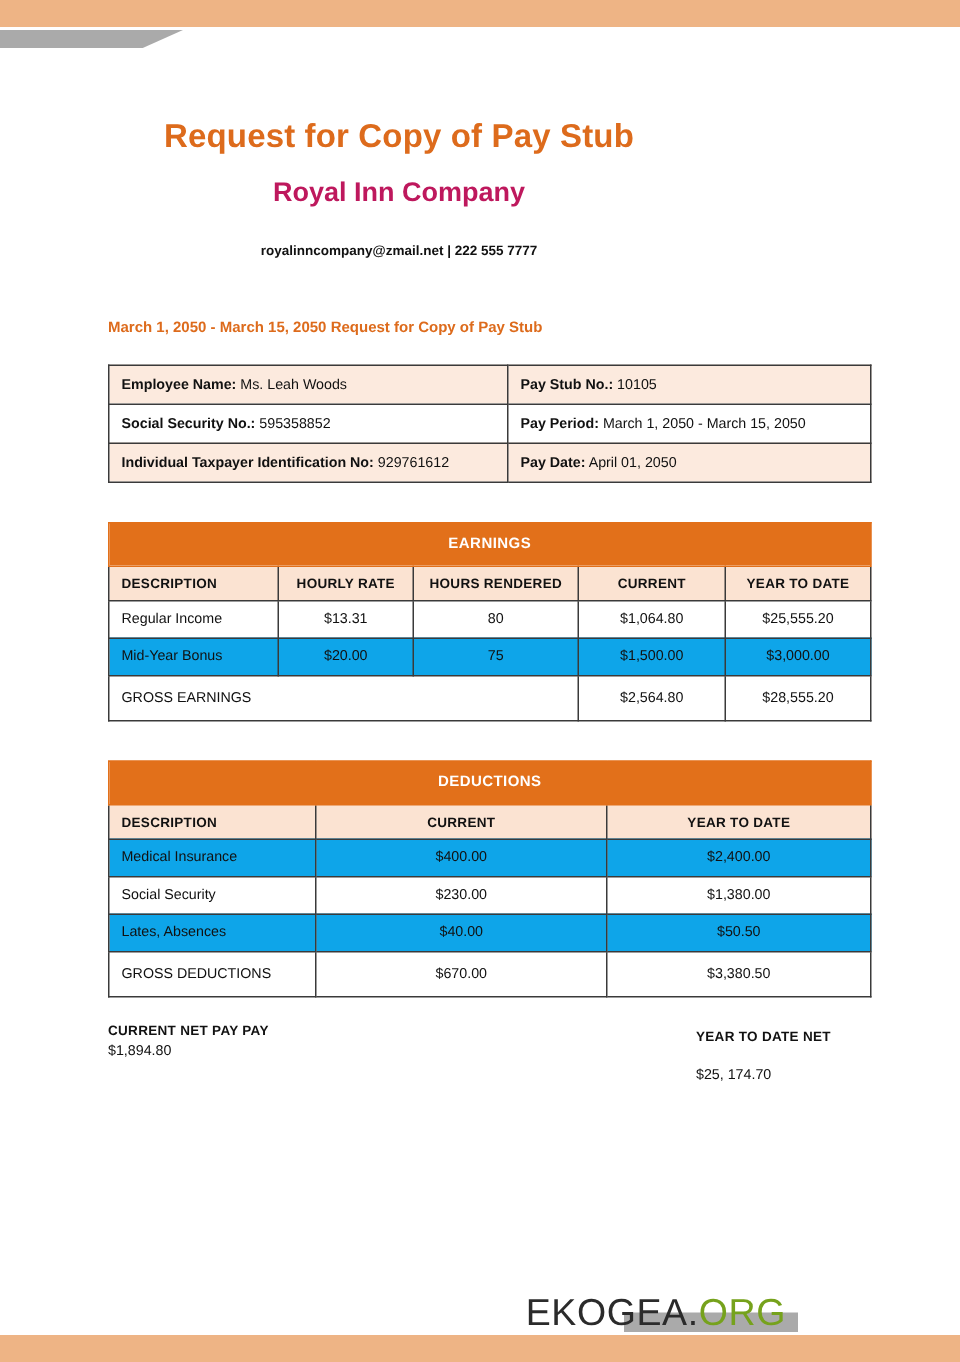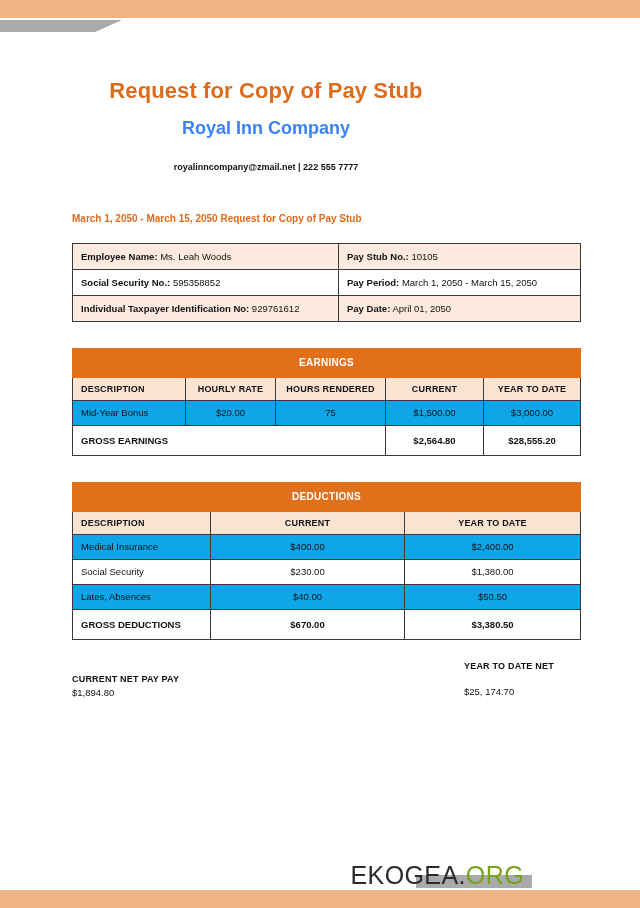--- a/index.html
+++ b/index.html
@@ -70,21 +70,21 @@
     text-align: center;
     color: #dd6b1c;
     font-size: 22px;
     font-weight: bold;
     margin: 0;
     padding-top: 78px;
     letter-spacing: 0.1px;
   }
   .company-name {
     text-align: center;
-    color: #3b82f6;
+    color: #be185d;
     font-size: 18px;
     font-weight: bold;
     margin: 0;
     padding-top: 14px;
   }
   .contact-block {
     text-align: center;
     padding-top: 22px;
     color: #111111;
     font-size: 9px;
@@ -150,36 +150,36 @@
   }
   .section-table thead td.col-desc { text-align: left; }
   .section-table tbody td {
     height: 24px;
     text-align: center;
     font-size: 9.5px;
   }
   .section-table tbody td.col-desc { text-align: left; }
   .section-table tbody tr.alt td { background: #0ea5e9; }
   .section-table tbody tr.total td {
-    font-weight: bold;
+    font-weight: normal;
     height: 29px;
   }
 
   
   .netpay {
     position: relative;
     margin: 16px 0 0 72px;
     width: 508px;
     height: 60px;
     font-size: 9px;
     color: #111111;
   }
   .netpay .np-left {
     position: absolute;
-    left: 0; top: 17px;
+    left: 0; top: 0;
     width: 200px;
   }
   .netpay .np-right {
     position: absolute;
     left: 392px; top: 4px;
     width: 160px;
   }
   .netpay .np-label {
     font-weight: bold;
     line-height: 1.35;
@@ -262,20 +262,27 @@
       </tr>
       <tr>
         <td class="col-desc">DESCRIPTION</td>
         <td>HOURLY RATE</td>
         <td>HOURS RENDERED</td>
         <td>CURRENT</td>
         <td>YEAR TO DATE</td>
       </tr>
     </thead>
     <tbody>
+      <tr>
+        <td class="col-desc">Regular Income</td>
+        <td>$13.31</td>
+        <td>80</td>
+        <td>$1,064.80</td>
+        <td>$25,555.20</td>
+      </tr>
       <tr class="alt">
         <td class="col-desc">Mid-Year Bonus</td>
         <td>$20.00</td>
         <td>75</td>
         <td>$1,500.00</td>
         <td>$3,000.00</td>
       </tr>
       <tr class="total">
         <td class="col-desc" colspan="3">GROSS EARNINGS</td>
         <td>$2,564.80</td>

